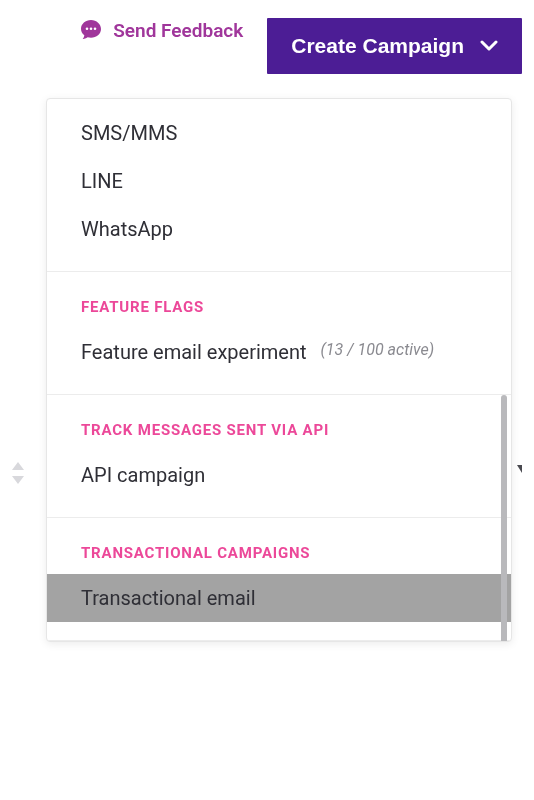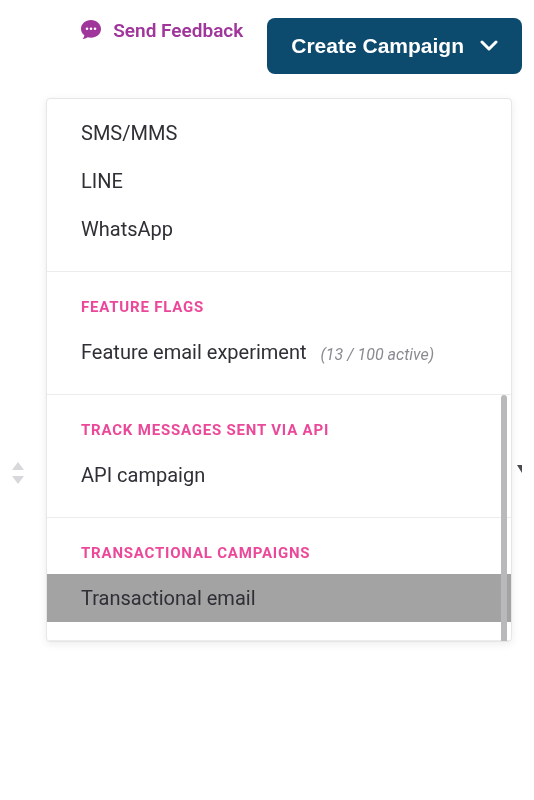--- a/index.html
+++ b/index.html
@@ -28,24 +28,24 @@
       gap: 10px;
       color: #a0369b;
       font-weight: 600;
       font-size: 19px;
       cursor: pointer;
     }
     .feedback-icon svg {
       display: block;
     }
     .create-btn {
-      background: #0c4a6e;
+      background: #4c1d95;
       color: #ffffff;
       border: none;
-      border-radius: 8px;
+      border-radius: 1px;
       padding: 16px 24px;
       font-size: 21px;
       font-weight: 600;
       display: flex;
       align-items: center;
       gap: 16px;
       cursor: pointer;
     }
     .create-btn .chevron {
       display: inline-block;
@@ -77,21 +77,21 @@
     .section-header {
       font-size: 15px;
       font-weight: 700;
       letter-spacing: 0.8px;
       color: #ec4899;
       padding: 10px 34px 12px 34px;
       text-transform: uppercase;
     }
     .menu-item {
       display: flex;
-      align-items: flex-end;
+      align-items: flex-start;
       gap: 14px;
       padding: 12px 34px;
       font-size: 20px;
       color: #2f2f36;
       cursor: pointer;
     }
     .menu-item.highlighted {
       background: #a3a3a3;
     }
     .annotation {

